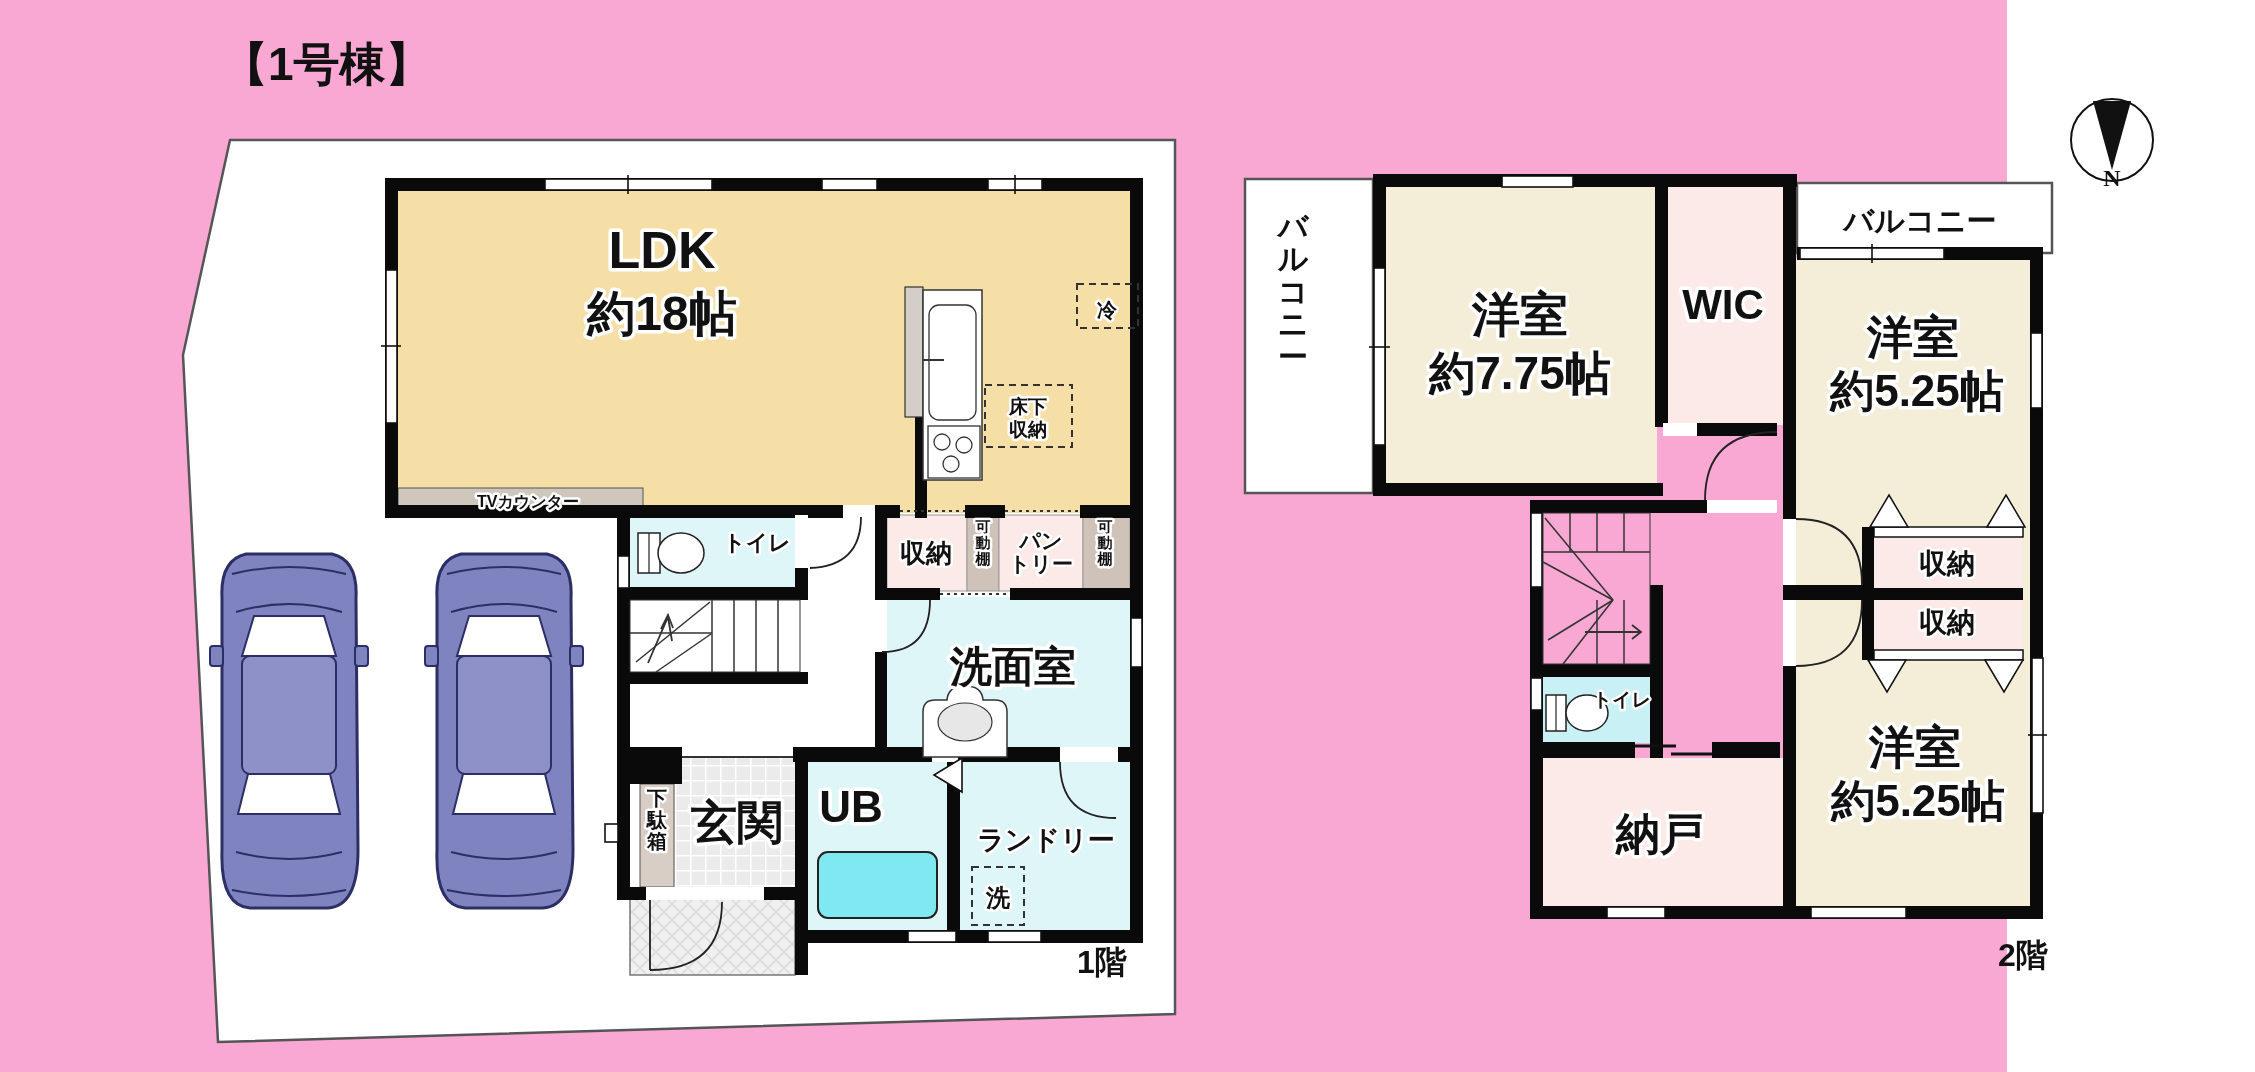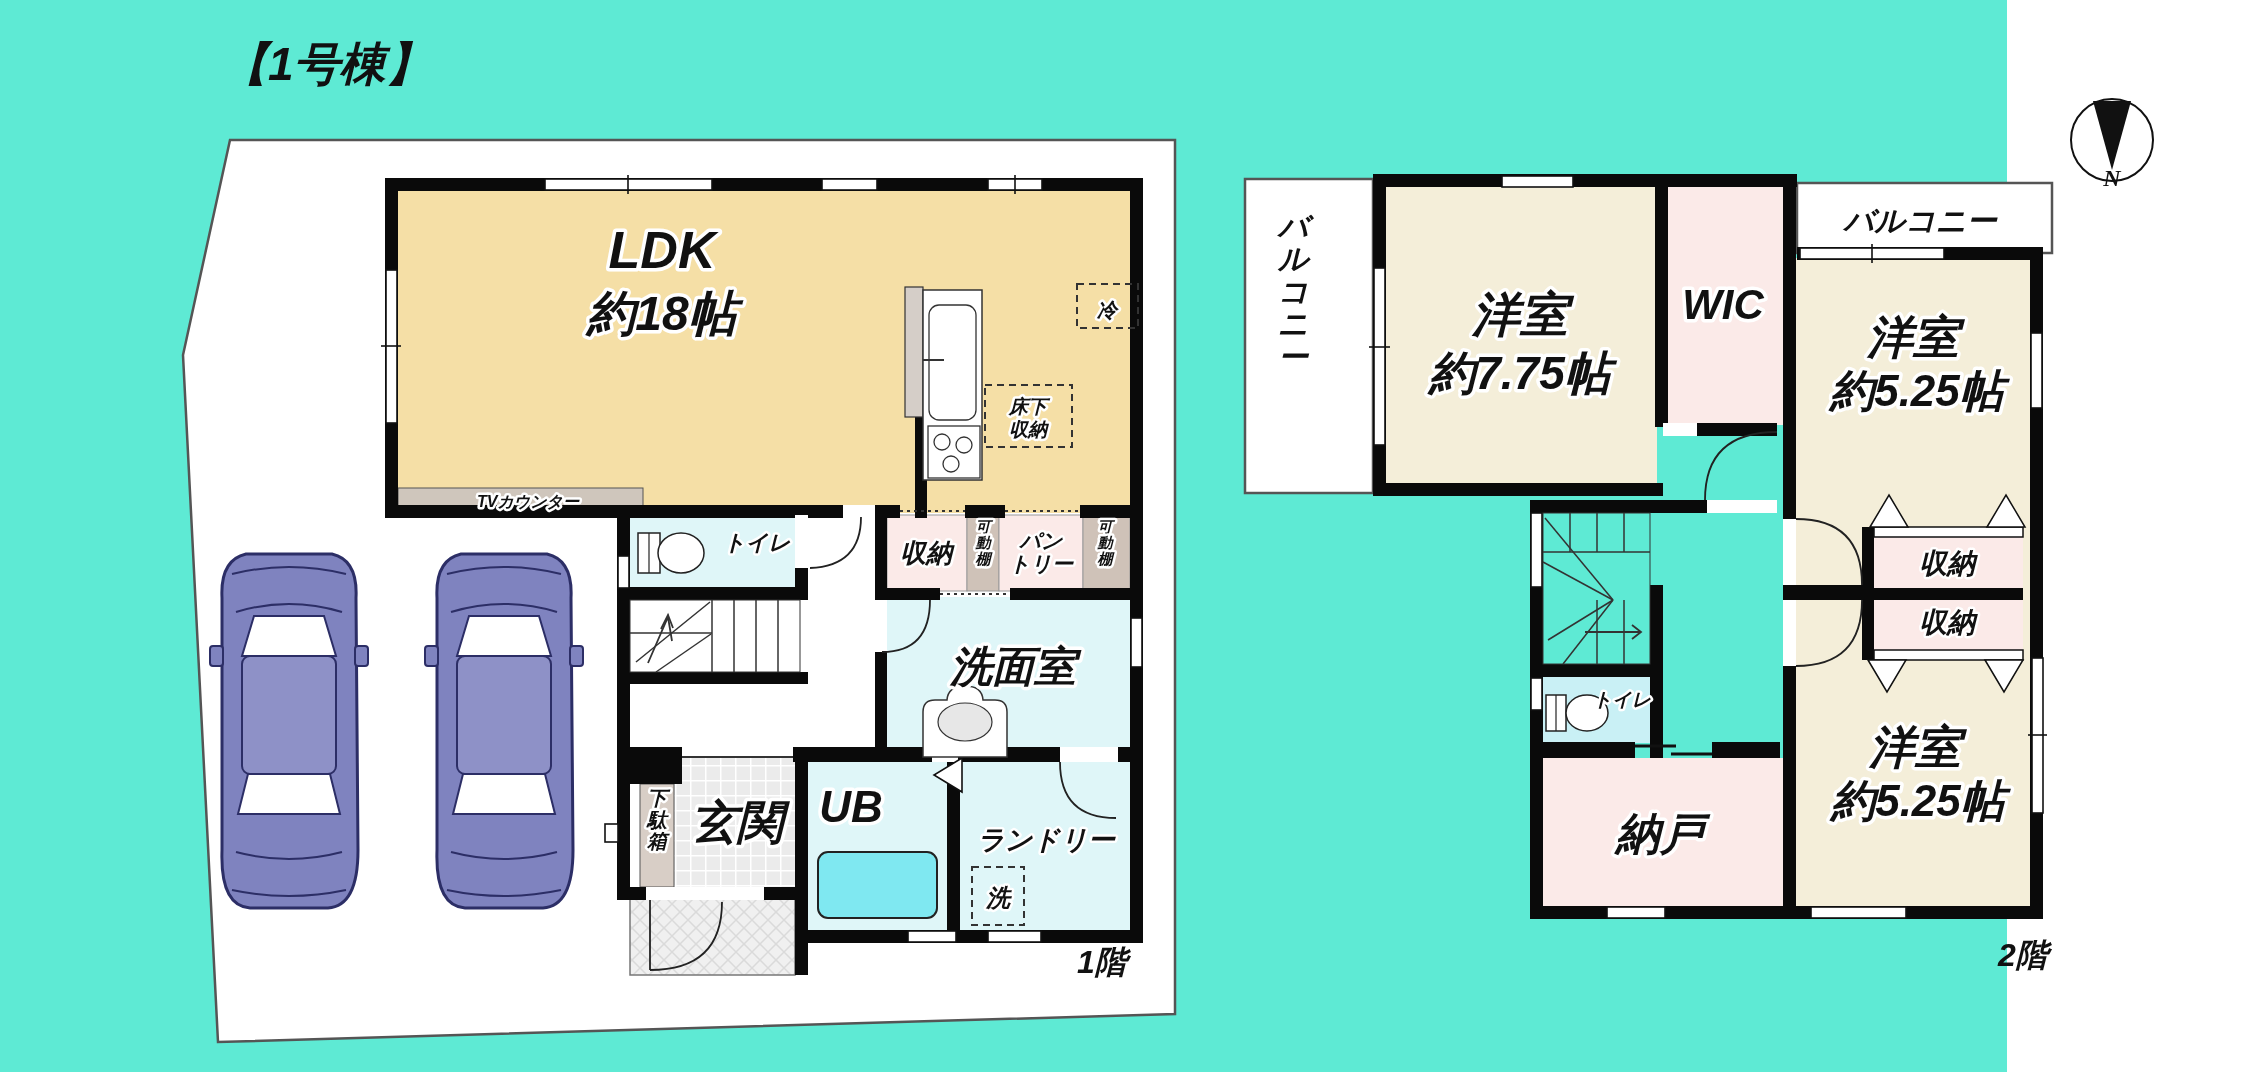--- a/index.html
+++ b/index.html
@@ -1,17 +1,17 @@
 <!DOCTYPE html>
 <html><head>
 <meta charset="utf-8">
 <style>
   html,body{margin:0;padding:0;background:#fff;}
-  .stage{width:2007px;height:1072px;position:relative;background:#5eead4;
-         font-family:"Liberation Sans","DejaVu Sans",sans-serif;font-style:italic;}
+  .stage{width:2007px;height:1072px;position:relative;background:#f9a8d4;
+         font-family:"Liberation Sans","DejaVu Sans",sans-serif;}
   svg text{font-family:"Liberation Sans","DejaVu Sans",sans-serif;fill:#111;}
   .halo{paint-order:stroke;stroke:#fff;stroke-width:7px;stroke-linejoin:round;font-weight:bold;}
   .halo-sm{paint-order:stroke;stroke:#fff;stroke-width:5px;stroke-linejoin:round;font-weight:bold;}
   .plain{font-weight:bold;}
   .serif{font-family:"Liberation Serif","DejaVu Serif",serif;font-weight:bold;}
 </style>
 </head>
 <body>
 
 <div class="stage">

